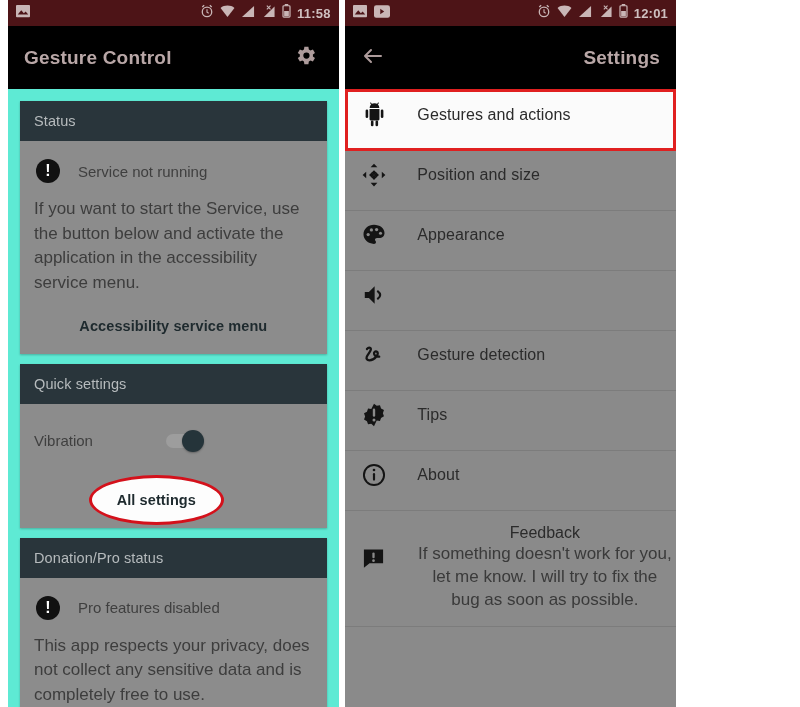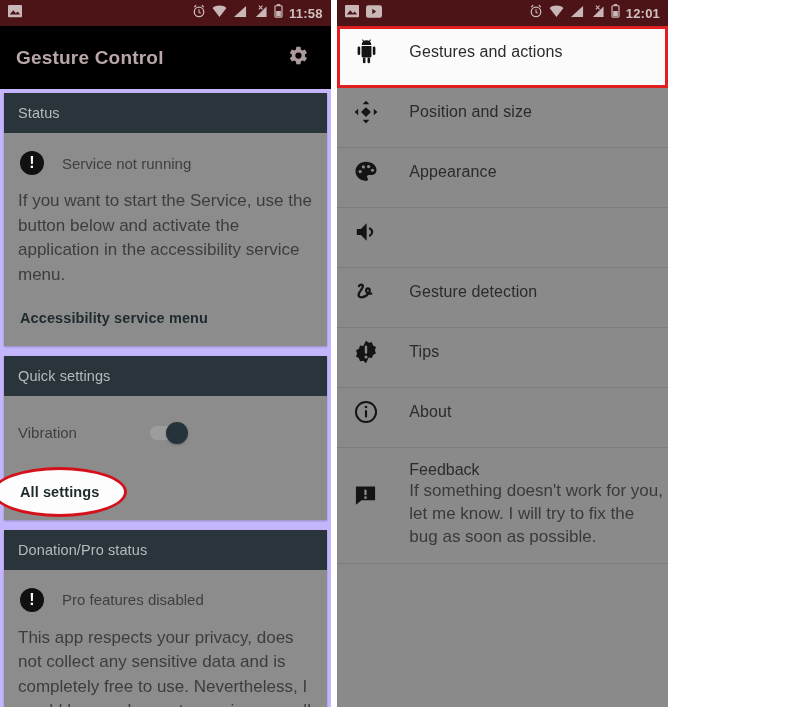--- a/index.html
+++ b/index.html
@@ -2,21 +2,21 @@
 <html><head>
 <meta charset="utf-8">
 <style>
   * { box-sizing: border-box; margin: 0; padding: 0; }
   html, body {
     width: 800px; height: 707px;
     background: #ffffff;
     font-family: "Liberation Sans", sans-serif;
     overflow: hidden;
   }
-  .screens { position: relative; width: 668px; height: 707px; display: flex; }
+  .screens { position: relative; width: 668px; height: 707px; display: flex; margin-left: 8px; }
 
   
   .phone { position: relative; height: 707px; overflow: hidden; background: #8a8a8a; }
   .phone-left  { width: 396px; }
   .gutter      { width: 8px; height: 707px; background: #ffffff; }
   .phone-right { width: 396px; }
 
   
   .statusbar {
     height: 26px; background: #4d1417;
@@ -34,38 +34,38 @@
     display: flex; align-items: center; padding: 17px 16px; justify-content: space-between;
   }
   .appbar-title {
     font-size: 19px; color: #b9a7a7; font-weight: bold; letter-spacing: .2px;
   }
   .appbar .back { margin-right: 26px; display: flex; align-items: center; }
   .appbar .spacer { flex: 1; }
   .gear-btn { width: 34px; height: 34px; display: flex; align-items: center; justify-content: center; }
 
   
-  .body-left { background: #c4b5fd; height: 618px; padding: 4px; }
+  .body-left { background: #5eead4; height: 618px; padding: 12px; }
   .card { background: #8c8c8c; margin-bottom: 10px; box-shadow: 0 1px 2px rgba(0,0,0,.25); }
   .card-header {
     background: #29353b; color: #b6bbbd;
     font-size: 14.5px; padding: 12px 14px; letter-spacing: .1px;
   }
   .card-body { padding: 14px 14px 16px 14px; color: #3a3a3a; }
 
   .status-line { display: flex; align-items: center; gap: 18px; margin: 4px 0 14px 2px; }
   .warn-badge {
     width: 24px; height: 24px; border-radius: 50%;
     background: #111; color: #fff; font-size: 16px; font-weight: bold;
     display: flex; align-items: center; justify-content: center;
     flex: 0 0 24px; line-height: 1;
   }
   .status-text { font-size: 15px; color: #3f3f3f; }
   .para { font-size: 17px; line-height: 1.45; color: #3d3d3d; }
-  .action-row { display: flex; justify-content: flex-start; margin-top: 18px; }
+  .action-row { display: flex; justify-content: center; margin-top: 18px; }
   .link-btn {
     font-size: 14.5px; font-weight: bold; color: #1e2a2e;
     padding: 4px 2px; letter-spacing: .1px;
   }
 
   
   .qs-row { display: flex; align-items: center; height: 46px; }
   .qs-label { font-size: 15px; color: #3f3f3f; width: 132px; }
   .switch { position: relative; width: 36px; height: 14px; border-radius: 7px; }
   .switch .track { position: absolute; left: 0; top: 0; width: 36px; height: 14px; border-radius: 7px; background: #9a9a9a; }
@@ -82,20 +82,21 @@
     border: 3px solid #d4111b; border-radius: 50%; background: #fdfdfd;
   }
   .annot-wrap .link-btn { position: relative; z-index: 2; }
 
   
   .body-right { background: #8a8a8a; height: 618px; }
   .srow {
     display: flex; align-items: center; height: 60px;
     padding: 0 0 11px 16px; border-bottom: 1px solid #7c7c7c;
     position: relative;
+    text-align: center;
   }
   .srow .ico { width: 56px; display: flex; align-items: center; justify-content: flex-start; }
   .srow .lbl { font-size: 16px; color: #2b2b2b; letter-spacing: .1px; }
   .srow.highlight {
     background: #fbfbfb; border: 3px solid #e02020; height: 62px;
     margin: 0; padding-left: 13px;
   }
   .srow.tall { height: auto; align-items: flex-start; padding-top: 13px; padding-bottom: 14px; }
   .srow.tall .ico { padding-top: 22px; }
   .srow .sub { font-size: 17px; color: #3a3a3a; line-height: 1.35; margin-top: 1px; max-width: 255px; }
@@ -263,20 +264,30 @@
           <svg width="9" height="14" viewBox="0 0 10 16">
               <rect x="3" y="0" width="4" height="2" fill="#c9b6b6"></rect>
               <rect x="1" y="2" width="8" height="13" rx="1" fill="none" stroke="#c9b6b6" stroke-width="1.4"></rect>
               <rect x="2.3" y="8" width="5.4" height="6" fill="#c9b6b6"></rect>
             </svg>
         </span>
         <span class="sb-time">12:01</span>
       </div>
     </div>
 
+    <div class="appbar">
+      <div class="back">
+        <span>
+          <svg width="24" height="24" viewBox="0 0 24 24" fill="none" stroke="#ad9b9b" stroke-width="2" stroke-linecap="round" stroke-linejoin="round">
+            <path d="M20 12H4M10 6l-6 6 6 6"></path>
+          </svg>
+        </span>
+      </div>
+      <div class="appbar-title">Settings</div>
+    </div>
 
     <div class="body-right">
 
       <div class="srow highlight">
         <span class="ico">
           <svg width="27" height="27" viewBox="0 0 24 24" fill="#141414">
             <path d="M7.6 7.2h8.8v9.1a1 1 0 01-1 1h-6.8a1 1 0 01-1-1z"></path>
             <rect x="4.1" y="7.6" width="2.3" height="7.6" rx="1.15"></rect>
             <rect x="17.6" y="7.6" width="2.3" height="7.6" rx="1.15"></rect>
             <rect x="8.8" y="17.4" width="2.3" height="5" rx="1.15"></rect>

